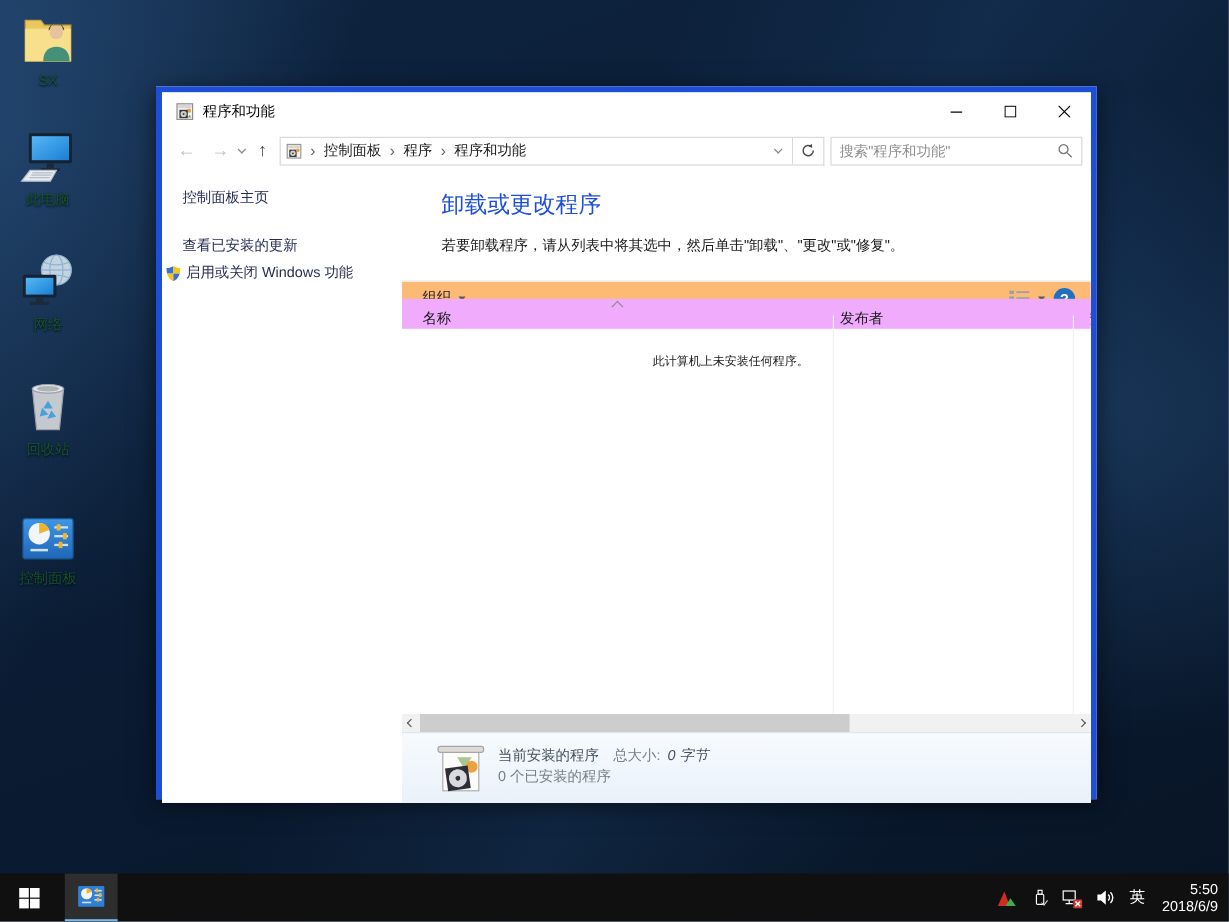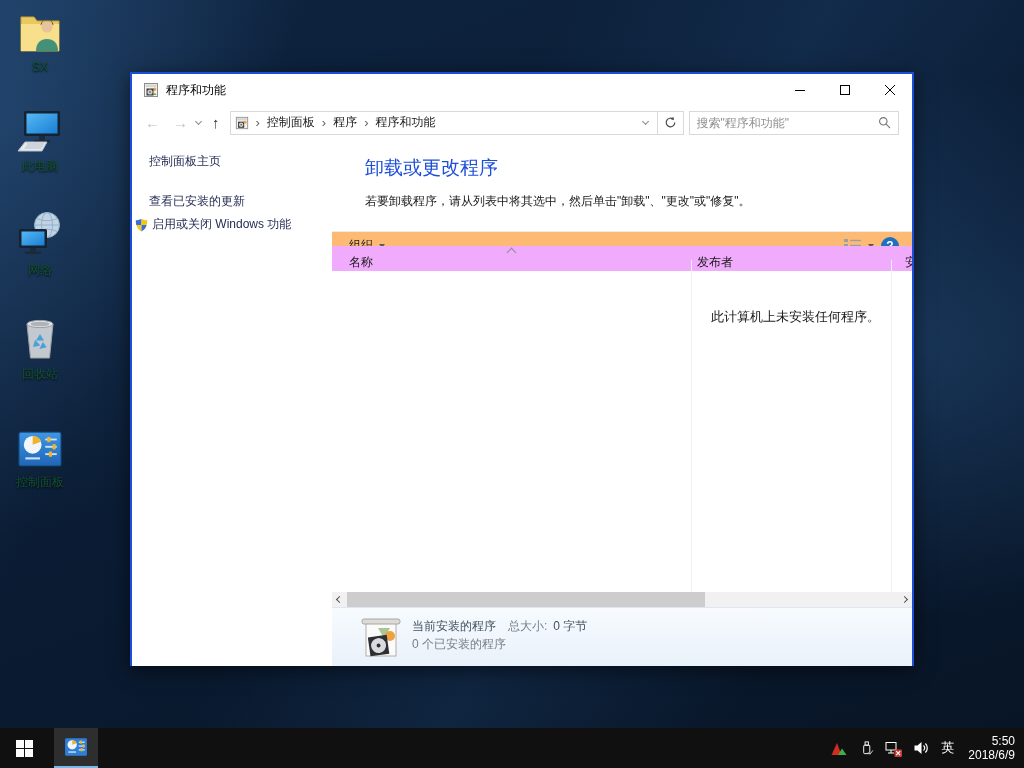--- a/index.html
+++ b/index.html
@@ -13,21 +13,21 @@
       linear-gradient(118deg, rgba(80,140,205,.18) 0%, transparent 22%, transparent 40%, rgba(55,115,180,.14) 58%, transparent 78%),
       linear-gradient(160deg, #0e2440 0%, #0a1b32 55%, #081526 100%);
   }
   .lbl { font-size:12px; color:#14532d; text-shadow:0 1px 2px rgba(0,0,0,.9); }
 
   
   .desk-icon { position:absolute; left:2px; width:76px; display:flex; flex-direction:column; align-items:center; gap:2px; cursor:default; }
 
   
   .window { position:absolute; left:130px; top:72px; width:784px; height:594px;
-    background:#fff; border:2px solid #1d4ed8; box-shadow:0 4px 18px rgba(0,0,0,.55); }
+    background:#fff; border:5px solid #1d4ed8; box-shadow:0 4px 18px rgba(0,0,0,.55); }
   .titlebar { height:32px; display:flex; align-items:center; position:relative; background:#fff; }
   .titlebar .app-ico { margin-left:11px; }
   .title-text { margin-left:7px; font-size:12px; color:#000; }
   .win-controls { position:absolute; right:0; top:0; height:32px; display:flex; }
   .win-btn { width:45px; height:32px; display:flex; align-items:center; justify-content:center; }
 
   .addressbar { height:33px; display:flex; align-items:center; background:#fff; }
   .nav-glyph { font-size:15px; line-height:1; }
   .nav-back { margin-left:13px; color:#bcc1c7; }
   .nav-fwd  { margin-left:13px; color:#bcc1c7; }
@@ -64,33 +64,33 @@
   .caret { width:0; height:0; border-left:3px solid transparent; border-right:3px solid transparent; border-top:4px solid #5a5a5a; }
   .view-group { margin-left:auto; display:flex; align-items:center; gap:7px; margin-right:13px; }
   .help-circle { width:18px; height:18px; border-radius:50%; background:#2170c0; color:#fff; font-size:12px; font-weight:bold;
     display:flex; align-items:center; justify-content:center; cursor:pointer; }
 
   .header-row { position:absolute; left:0; top:107px; width:100%; height:25px; background:#f0abfc; }
   .col-label { position:absolute; top:8px; font-size:12px; color:#191919; white-space:nowrap; cursor:pointer; }
   .sort-chev { position:absolute; left:176px; top:3px; width:7px; height:7px;
     border-top:1px solid #8f8f8f; border-left:1px solid #8f8f8f; transform:rotate(45deg); }
   .grid-line { position:absolute; top:121px; height:332px; width:1px; background:#f0f0f0; }
-  .empty-msg { position:absolute; left:0; top:152px; width:548px; text-align:right; font-size:13px; color:#191919;margin-top:17px; }
+  .empty-msg { position:absolute; left:0; top:152px; width:548px; text-align:center; font-size:10px; color:#191919; }
 
   .hscroll { position:absolute; left:0; top:453px; width:100%; height:15px; background:#f1f1f1; }
   .hs-btn { position:absolute; top:0; width:15px; height:15px; display:flex; align-items:center; justify-content:center; }
   .hs-btn .chev { border-color:#555; }
   .hs-thumb { position:absolute; left:15px; top:0; width:358px; height:15px; background:#cdcdcd; }
 
   .details-pane { position:absolute; left:0; top:468px; width:100%; height:59px;
     background:linear-gradient(180deg,#f7fbfe 0%, #e9f1fa 100%); border-top:1px solid #dde6f1; }
   .details-icon { position:absolute; left:28px; top:7px; }
   .d-line1 { position:absolute; left:80px; top:10px; font-size:12px; color:#425060; white-space:nowrap; }
   .d-size-label { color:#75808c; margin-left:12px; }
-  .d-size-value { color:#425060; margin-left:6px; }
+  .d-size-value { color:#425060; margin-left:6px;font-style:italic; }
   .d-line2 { position:absolute; left:80px; top:28px; font-size:12px; color:#75808c; }
 
   
   .taskbar { position:absolute; left:0; bottom:0; width:1024px; height:40px; background:#101010; display:flex; align-items:stretch; }
   .start-btn { width:48px; display:flex; align-items:center; justify-content:center; cursor:pointer; }
   .win-logo { display:grid; grid-template-columns:8px 8px; grid-template-rows:8px 8px; gap:1px; }
   .win-logo span { background:#fdfdfd; }
   .task-app { width:44px; margin-left:6px; background:#2e2e2e; border-bottom:2px solid #76b9ed;
     display:flex; align-items:center; justify-content:center; cursor:pointer; }
   .tray { margin-left:auto; display:flex; align-items:center; gap:11px; padding-right:9px; }

